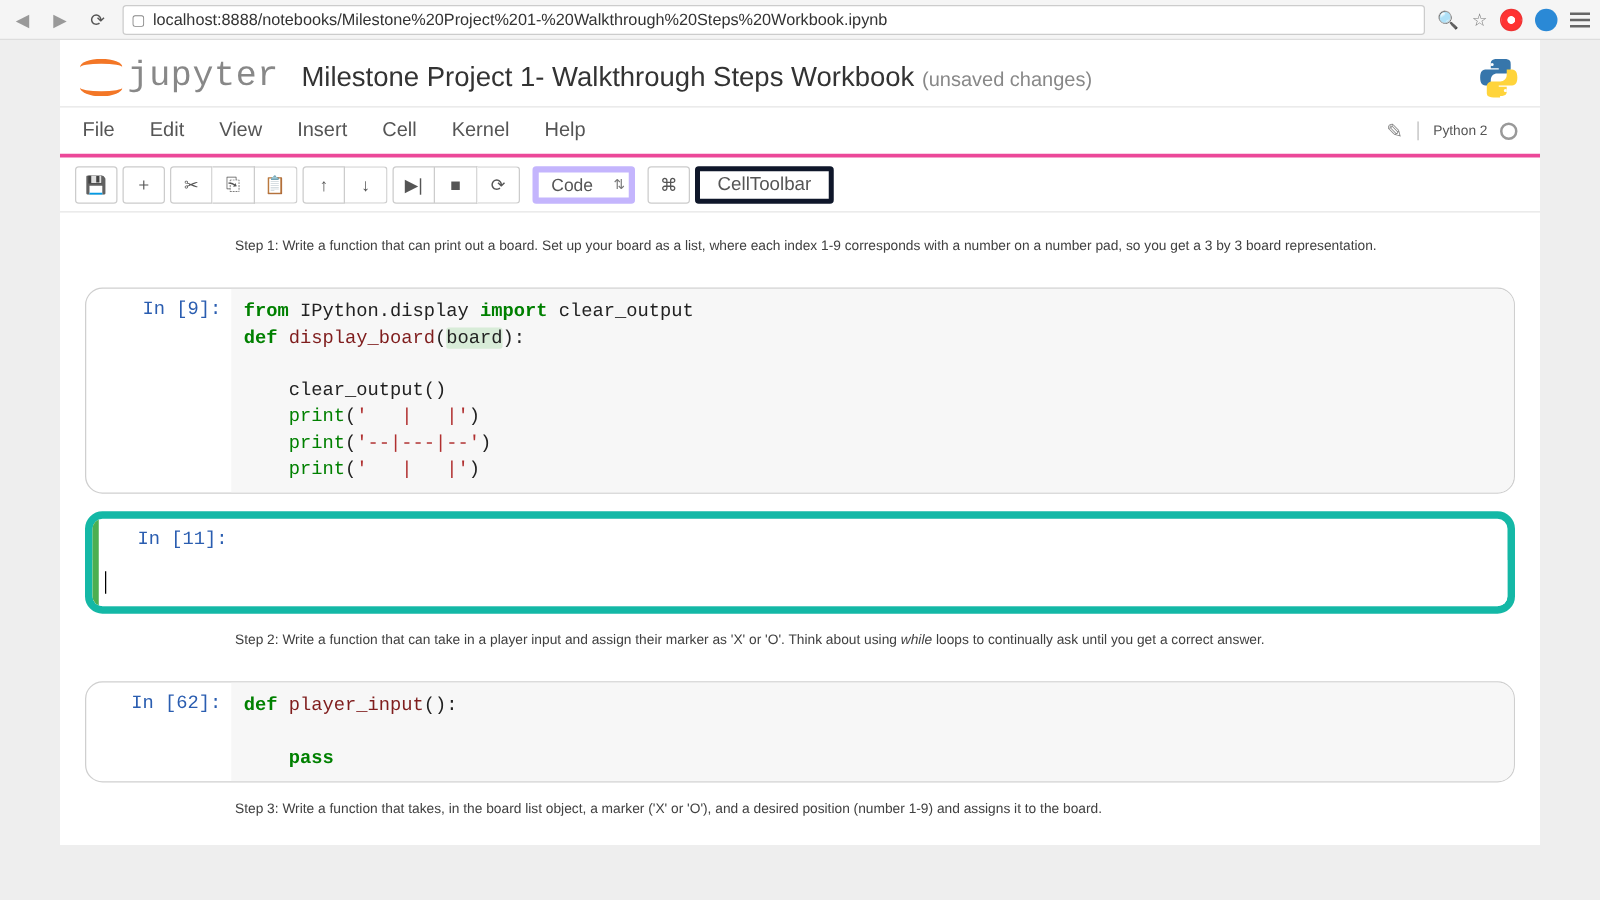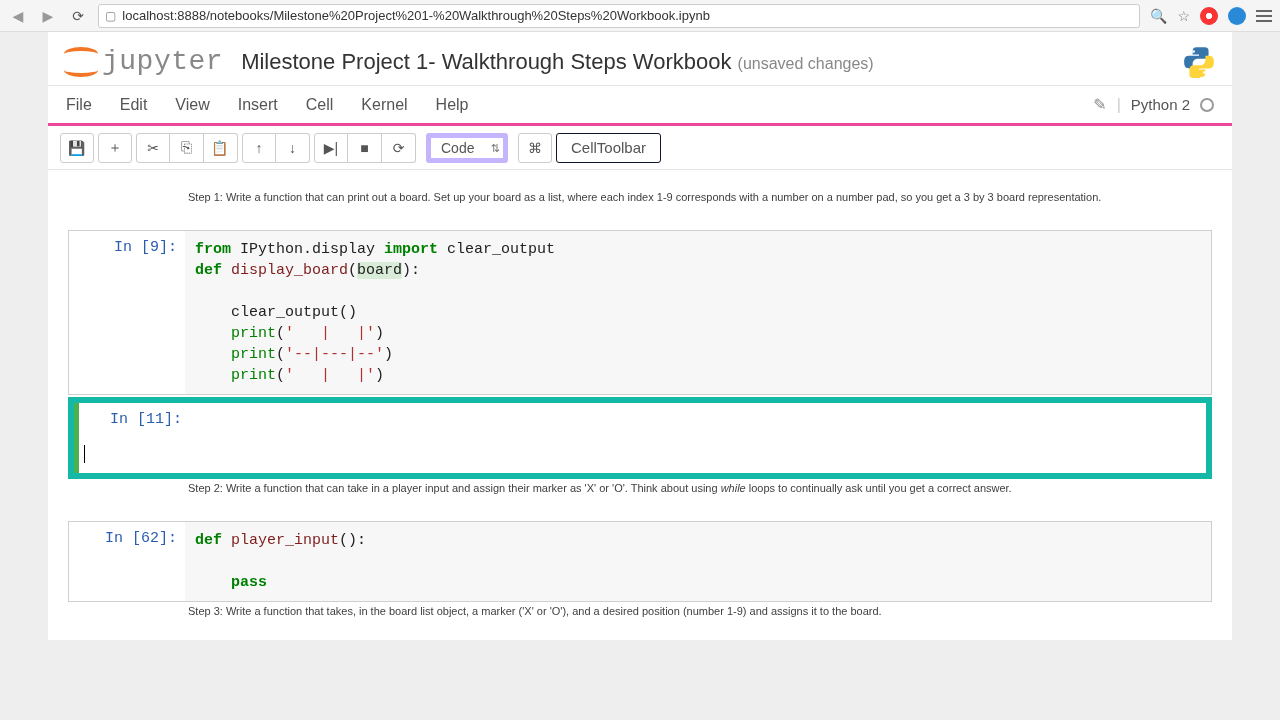--- a/index.html
+++ b/index.html
@@ -31,43 +31,43 @@
 .jupyter-logo .orb::after { bottom:2px; border-bottom:4px solid #f37626; }
 .nb-title { margin-left:18px; font-size:22px; color:#333; font-weight:400; }
 .nb-title .changes { color:#888; font-size:16px; }
 .py-logo { margin-left:auto; width:34px; height:34px; position:relative; }
 .py-logo svg { width:34px; height:34px; }
 
 
 .menubar { display:flex; align-items:center; padding: 0 18px; height:40px; border-bottom:3px solid #ec4899; gap:28px; font-size:16px; color:#555; }
 .menubar .menu-item { cursor:pointer; }
 .menubar .right { margin-left:auto; display:flex; align-items:center; gap:10px; color:#555; }
-.kernel-name { font-size:15px; }
+.kernel-name { font-size:11px; }
 .kernel-dot { width:14px; height:14px; border:2px solid #999; border-radius:50%; display:inline-block; }
 .pencil { color:#888; }
 
 
 .toolbar { display:flex; align-items:center; padding: 6px 12px; height:44px; border-bottom:1px solid #e5e5e5; gap:4px; }
 .tb-group { display:flex; gap:0; }
 .tb-btn { width:34px; height:30px; border:1px solid #ccc; background:#fff; display:flex; align-items:center; justify-content:center; font-size:14px; color:#555; cursor:pointer; }
 .tb-group .tb-btn:not(:first-child) { border-left:none; }
 .tb-group .tb-btn:first-child { border-radius:3px 0 0 3px; }
 .tb-group .tb-btn:last-child { border-radius:0 3px 3px 0; }
 .tb-group .tb-btn:only-child { border-radius:3px; }
 .tb-select { height:30px; border:5px solid #c4b5fd; border-radius:3px; background:#fff; padding:0 28px 0 10px; font-size:14px; color:#555; appearance:none; position:relative; }
 .select-wrap { position:relative; margin:0 6px; }
 .select-wrap::after { content:'⇅'; position:absolute; right:8px; top:50%; transform:translateY(-50%); font-size:11px; color:#777; pointer-events:none; }
-.tb-label-btn { height:30px; border:1px solid #0f172a; border-radius:3px; background:#fff; padding:0 14px; font-size:15px; color:#555; cursor:pointer; }
+.tb-label-btn { height:30px; border:4px solid #0f172a; border-radius:3px; background:#fff; padding:0 14px; font-size:15px; color:#555; cursor:pointer; }
 
 
 .nb-content { padding: 20px 20px 20px 20px; }
 .text-cell { margin: 0 0 24px 120px; max-width: 1020px; font-size:11px; line-height:1.45; font-weight:400; color:#404040; }
 .text-cell .ital { font-style:italic; }
 
-.code-cell { display:flex; margin-bottom:2px; border:1px solid #cfcfcf; border-radius:0; overflow:hidden; }
+.code-cell { display:flex; margin-bottom:14px; border:1px solid #cfcfcf; border-radius:14px; overflow:hidden; }
 .code-cell.selected { border:6px solid #14b8a6; position:relative;flex-direction:column; }
 .code-cell.selected::before { content:''; position:absolute; left:-1px; top:-1px; bottom:-1px; width:6px; background:#4caf50; }
 .prompt { width:116px; flex-shrink:0; text-align:right; padding:8px 8px 8px 0; font-family: Menlo, Monaco, "Courier New", monospace; font-size:15px; color:#2a5db0; }
 .code-cell.selected .prompt { padding-left:8px; }
 .input-area { flex:1; background:#f7f7f7; padding:8px 10px; font-family: Menlo, Monaco, "Courier New", monospace; font-size:15px; line-height:1.4; white-space:pre; color:#222; min-height:24px; }
 .code-cell.selected .input-area { background:#fff; }
 .cursor { display:inline-block; width:1px; height:18px; background:#000; vertical-align:middle; }
 
 .k-from, .k-import, .k-def, .k-pass { color:#008000; font-weight:700; }
 .k-print { color:#008000; }

